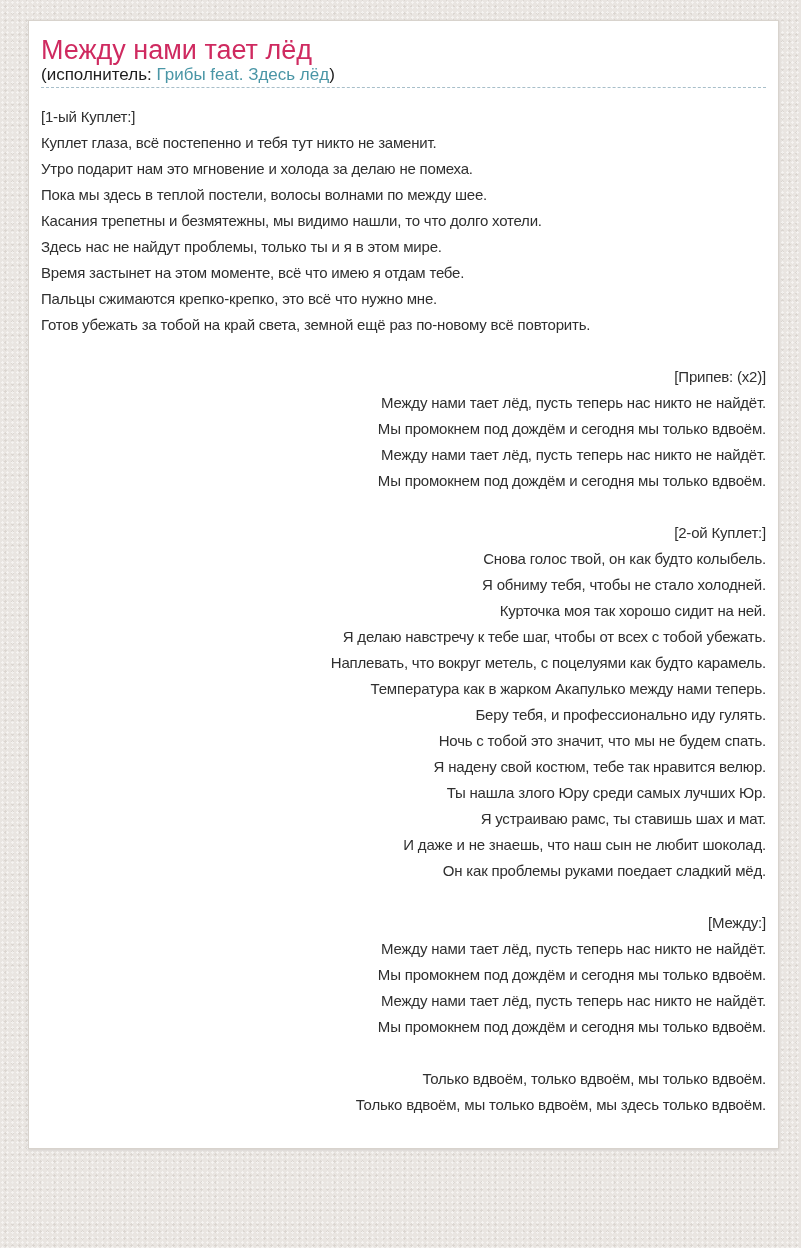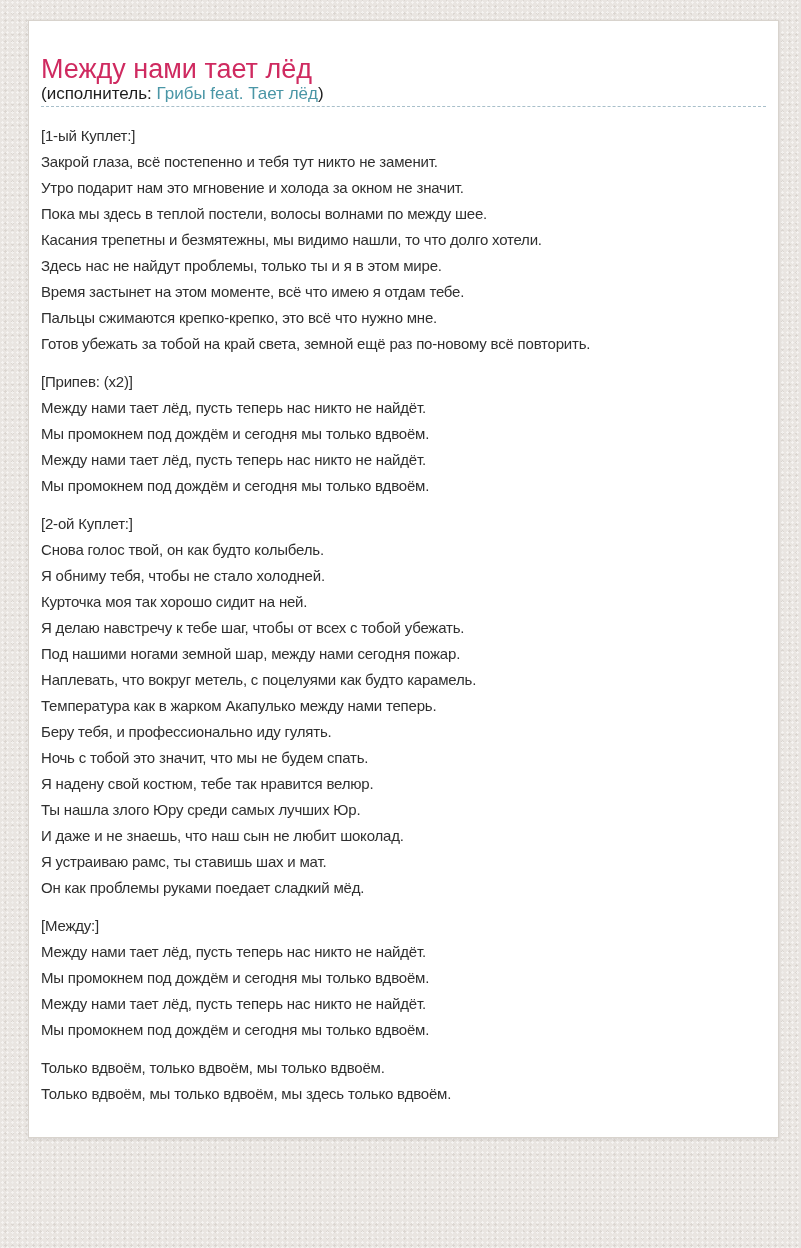--- a/index.html
+++ b/index.html
@@ -22,21 +22,21 @@
       radial-gradient(rgba(203,196,189,0.45) 1px, transparent 1.2px);
     background-size:5px 5px,7px 7px;
     background-position:0 0,2px 3px;
   }
   .card{
     width:751px;
     margin:20px 22px 16px 28px;
     background:var(--card-bg);
     border:1px solid var(--card-border);
     box-shadow:0 1px 3px rgba(0,0,0,0.10);
-    padding:34px 12px 30px 12px;
+    padding:15px 12px 30px 12px;
     overflow:visible;
   }
   .song-title{
     margin:0;
     font-size:27px;
     line-height:28px;
     font-weight:normal;
     color:var(--title-color);
     white-space:nowrap;
   }
@@ -50,70 +50,69 @@
   }
   .artist-line a{
     color:var(--link-color);
     text-decoration:none;
     cursor:pointer;
   }
   .lyrics{
     margin-top:16px;
     color:var(--text-color);
   }
-  .section + .section{margin-top:12px;}
+  .section + .section{margin-top:26px;text-align:right;}
   .line{
     height:26px;
     line-height:26px;
     font-size:15px;
     letter-spacing:-0.2px;
     white-space:nowrap;
   }
   .line > span{background:var(--card-bg);}
 </style>
 </head>
 <body>
 
 <div class="card">
   <h1 class="song-title">Между нами тает лёд</h1>
-  <div class="artist-line"><span>(исполнитель: </span><a>Грибы feat. Тает лёд</a><span>)</span></div>
+  <div class="artist-line"><span>(исполнитель: </span><a>Грибы feat. Здесь лёд</a><span>)</span></div>
   <div class="lyrics">
       <div class="section">
         <div class="line"><span>[1-ый Куплет:]</span></div>
-        <div class="line"><span>Закрой глаза, всё постепенно и тебя тут никто не заменит.</span></div>
-        <div class="line"><span>Утро подарит нам это мгновение и холода за окном не значит.</span></div>
+        <div class="line"><span>Куплет глаза, всё постепенно и тебя тут никто не заменит.</span></div>
+        <div class="line"><span>Утро подарит нам это мгновение и холода за делаю не помеха.</span></div>
         <div class="line"><span>Пока мы здесь в теплой постели, волосы волнами по между шее.</span></div>
         <div class="line"><span>Касания трепетны и безмятежны, мы видимо нашли, то что долго хотели.</span></div>
         <div class="line"><span>Здесь нас не найдут проблемы, только ты и я в этом мире.</span></div>
         <div class="line"><span>Время застынет на этом моменте, всё что имею я отдам тебе.</span></div>
         <div class="line"><span>Пальцы сжимаются крепко-крепко, это всё что нужно мне.</span></div>
         <div class="line"><span>Готов убежать за тобой на край света, земной ещё раз по-новому всё повторить.</span></div>
       </div>
       <div class="section">
         <div class="line"><span>[Припев: (x2)]</span></div>
         <div class="line"><span>Между нами тает лёд, пусть теперь нас никто не найдёт.</span></div>
         <div class="line"><span>Мы промокнем под дождём и сегодня мы только вдвоём.</span></div>
         <div class="line"><span>Между нами тает лёд, пусть теперь нас никто не найдёт.</span></div>
         <div class="line"><span>Мы промокнем под дождём и сегодня мы только вдвоём.</span></div>
       </div>
       <div class="section">
         <div class="line"><span>[2-ой Куплет:]</span></div>
         <div class="line"><span>Снова голос твой, он как будто колыбель.</span></div>
         <div class="line"><span>Я обниму тебя, чтобы не стало холодней.</span></div>
         <div class="line"><span>Курточка моя так хорошо сидит на ней.</span></div>
         <div class="line"><span>Я делаю навстречу к тебе шаг, чтобы от всех с тобой убежать.</span></div>
-        <div class="line"><span>Под нашими ногами земной шар, между нами сегодня пожар.</span></div>
         <div class="line"><span>Наплевать, что вокруг метель, с поцелуями как будто карамель.</span></div>
         <div class="line"><span>Температура как в жарком Акапулько между нами теперь.</span></div>
         <div class="line"><span>Беру тебя, и профессионально иду гулять.</span></div>
         <div class="line"><span>Ночь с тобой это значит, что мы не будем спать.</span></div>
         <div class="line"><span>Я надену свой костюм, тебе так нравится велюр.</span></div>
         <div class="line"><span>Ты нашла злого Юру среди самых лучших Юр.</span></div>
+        <div class="line"><span>Я устраиваю рамс, ты ставишь шах и мат.</span></div>
         <div class="line"><span>И даже и не знаешь, что наш сын не любит шоколад.</span></div>
-        <div class="line"><span>Я устраиваю рамс, ты ставишь шах и мат.</span></div>
         <div class="line"><span>Он как проблемы руками поедает сладкий мёд.</span></div>
       </div>
       <div class="section">
         <div class="line"><span>[Между:]</span></div>
         <div class="line"><span>Между нами тает лёд, пусть теперь нас никто не найдёт.</span></div>
         <div class="line"><span>Мы промокнем под дождём и сегодня мы только вдвоём.</span></div>
         <div class="line"><span>Между нами тает лёд, пусть теперь нас никто не найдёт.</span></div>
         <div class="line"><span>Мы промокнем под дождём и сегодня мы только вдвоём.</span></div>
       </div>
       <div class="section">

